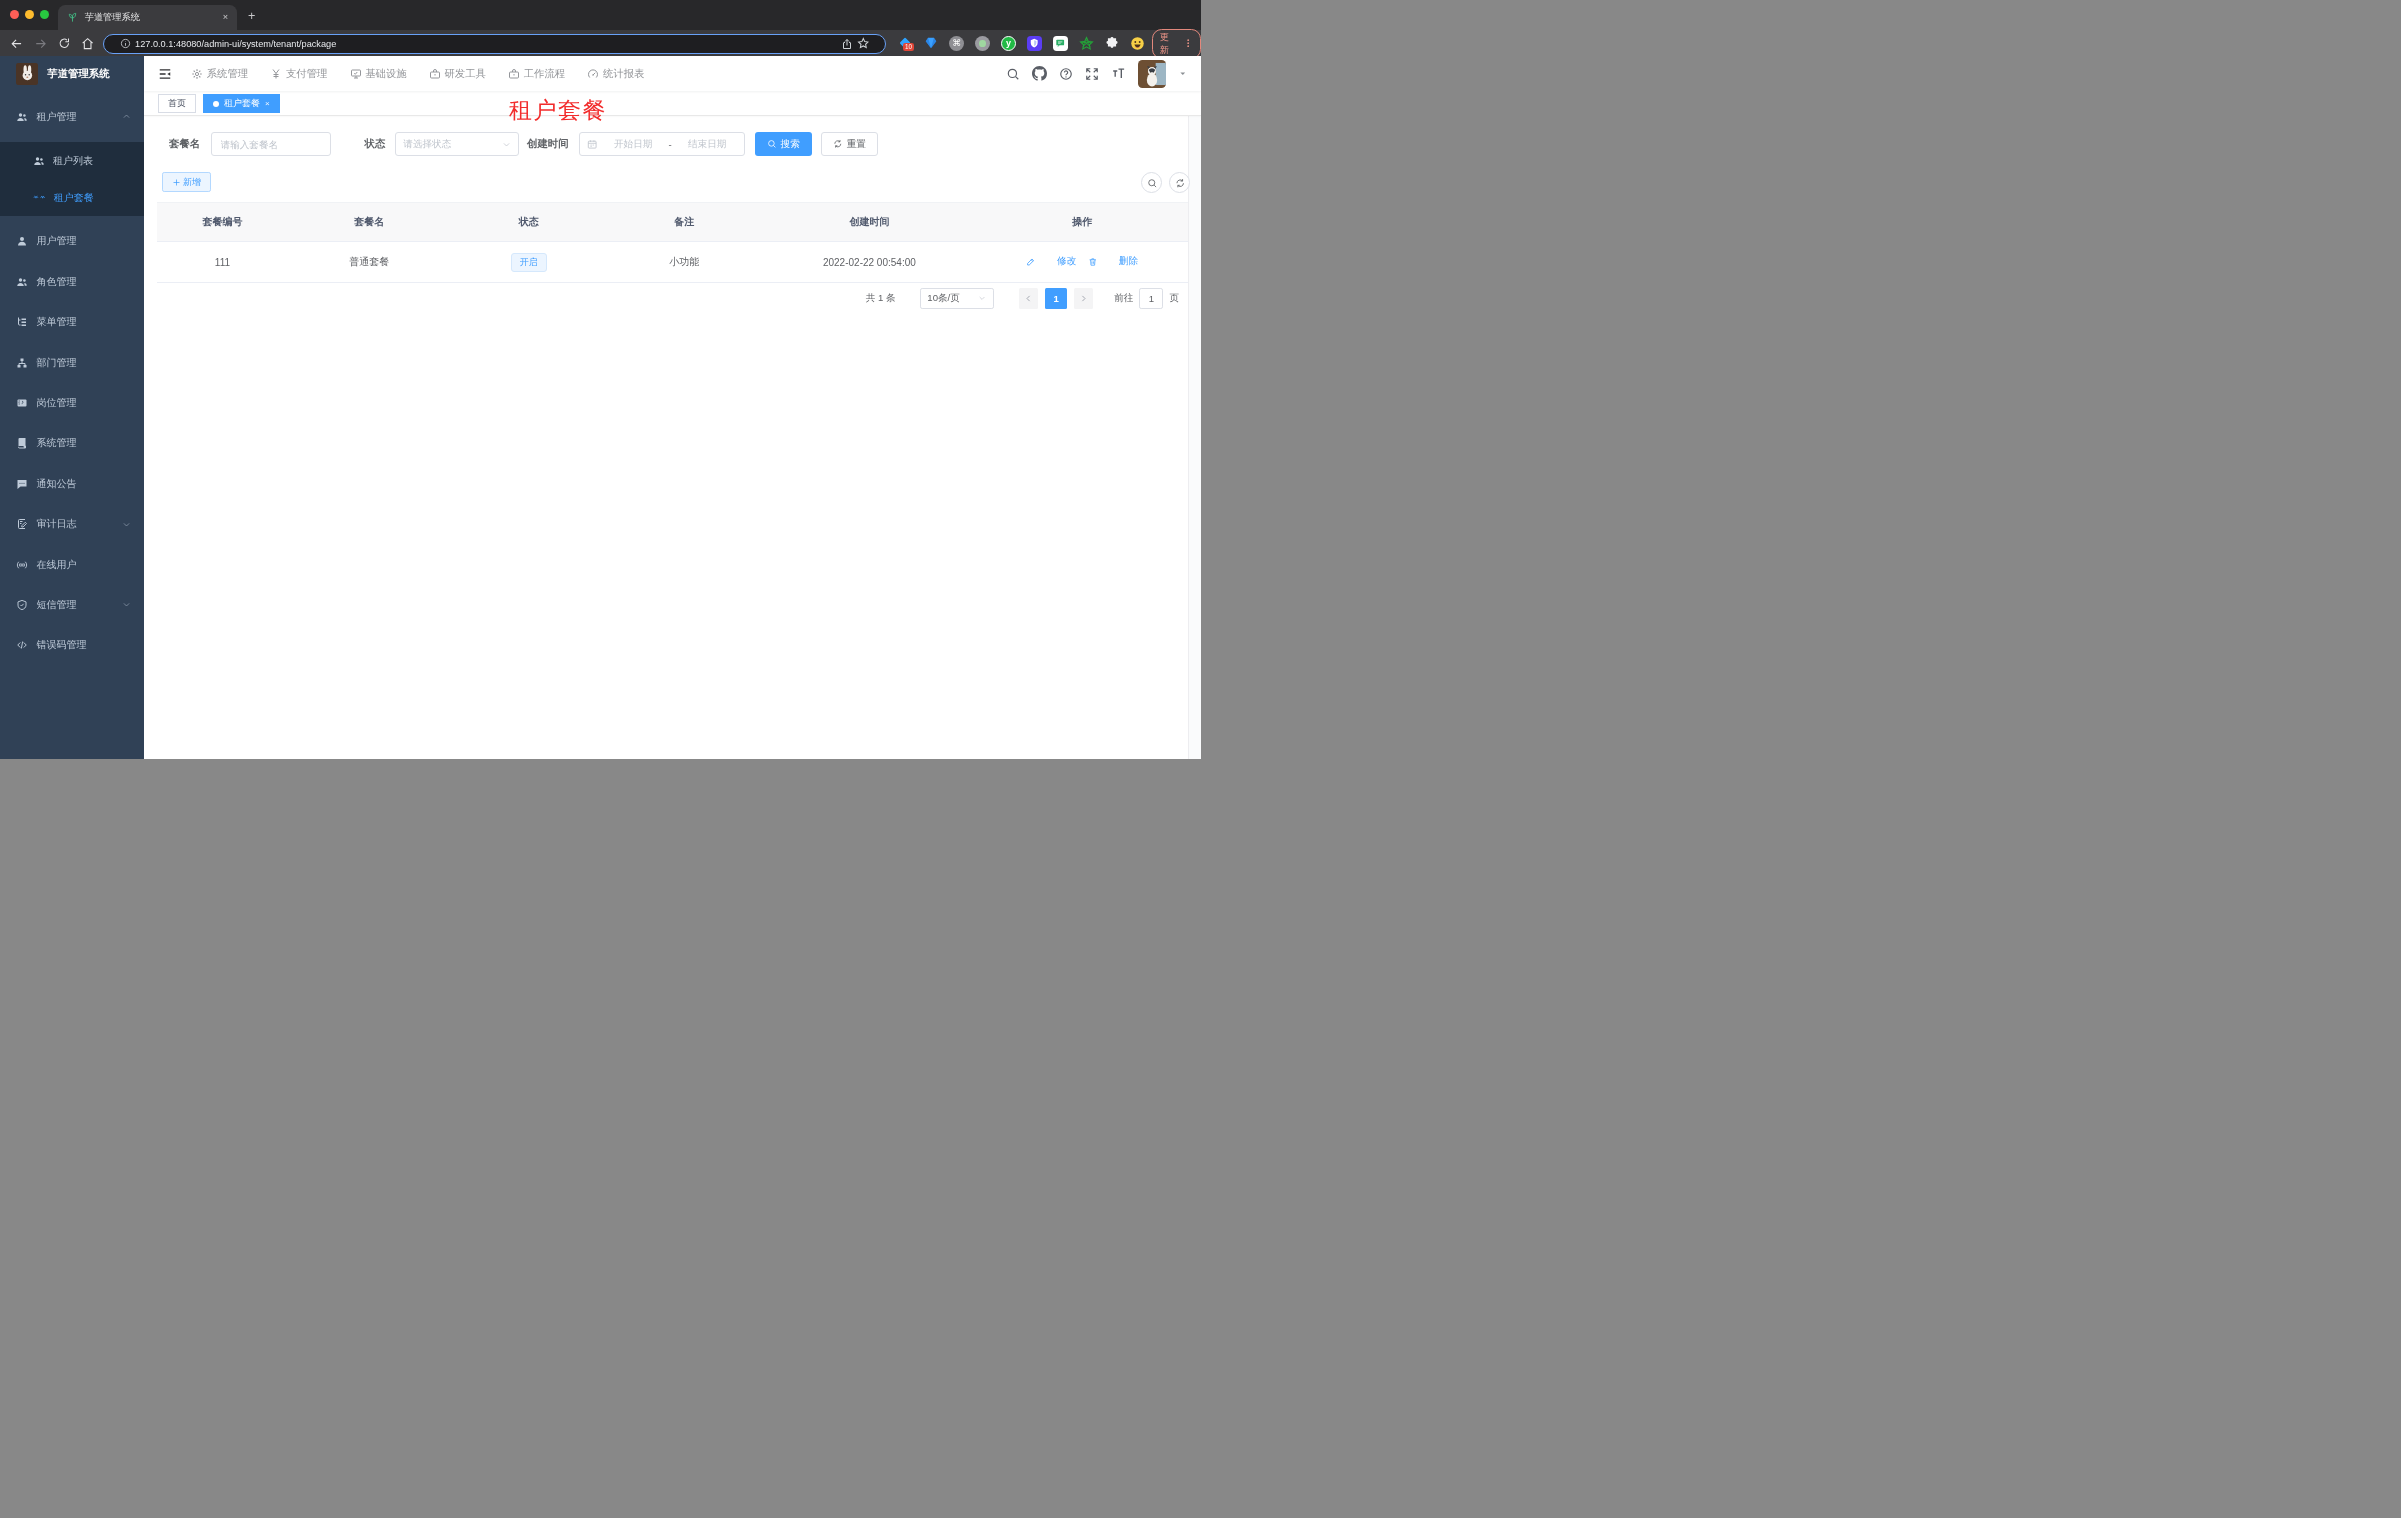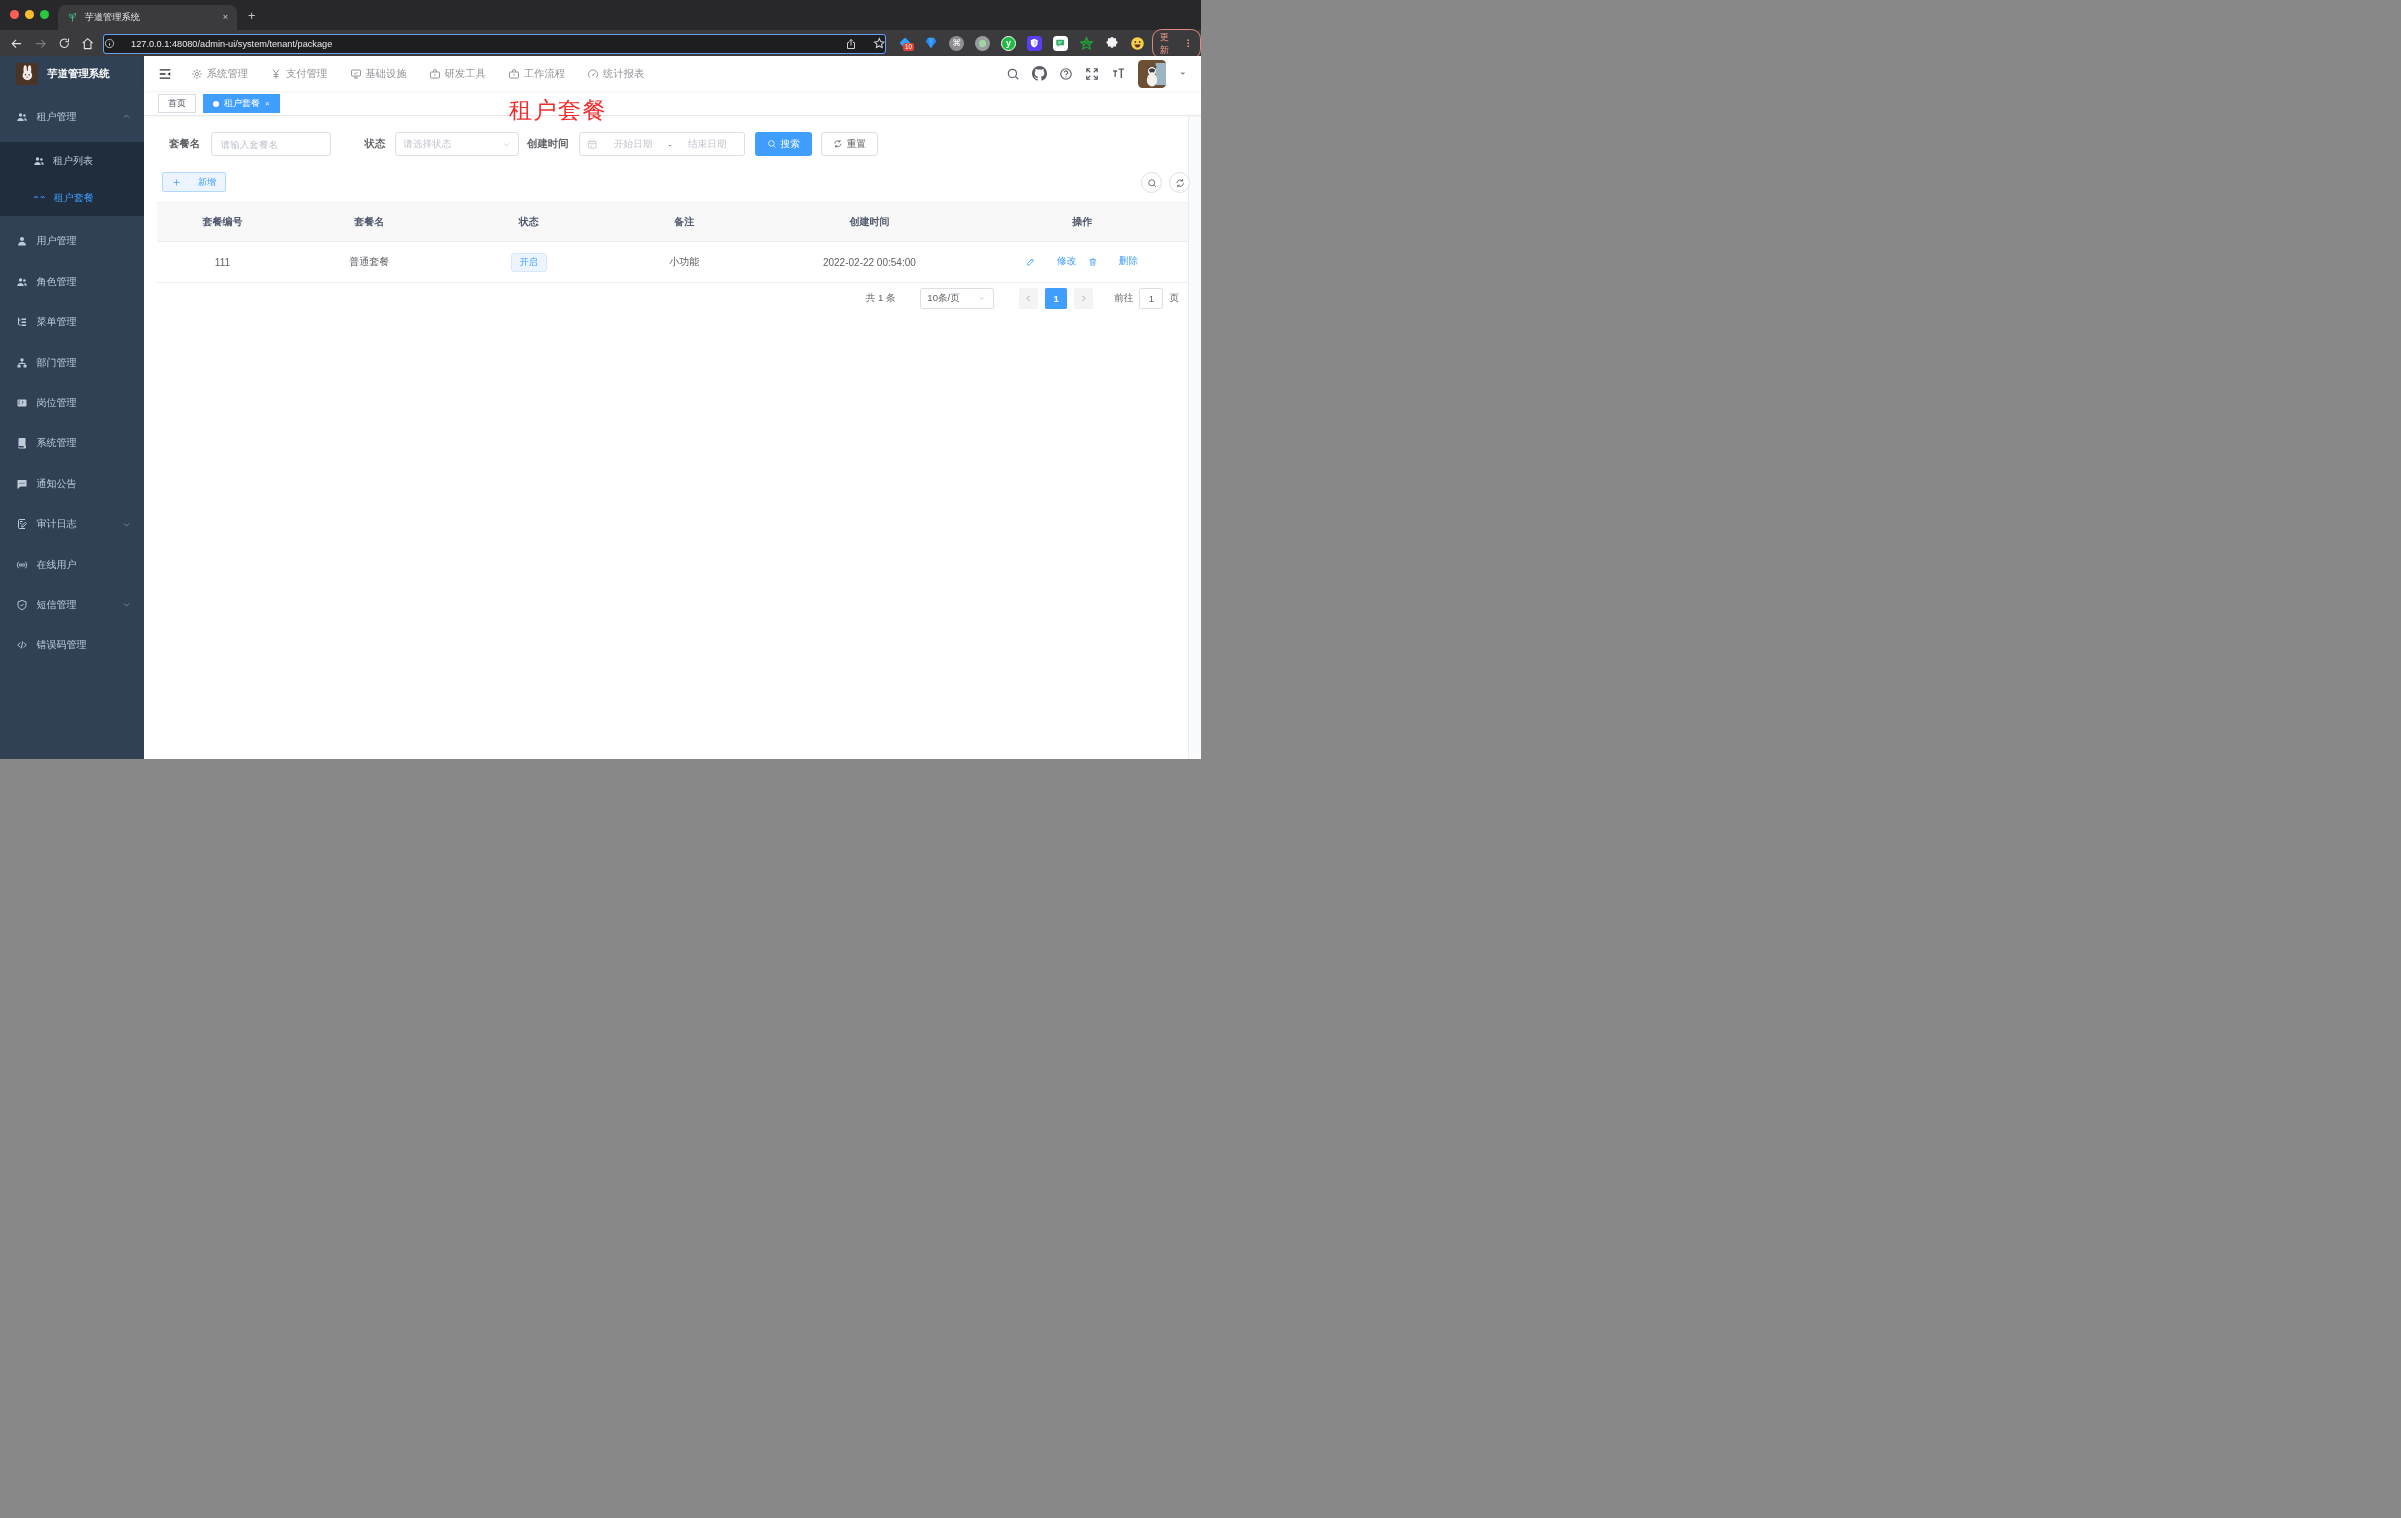--- a/index.html
+++ b/index.html
@@ -19,21 +19,21 @@
   .traffic span{width:9px;height:9px;border-radius:50%}
   .btab{position:absolute;left:58px;top:5.2px;width:179px;height:24.4px;background:var(--chrome-bar);
         border-radius:7.4px 7.4px 0 0;display:flex;align-items:center;gap:6.7px;padding:0 9px;color:#e9e9ea;font-size:9.2px}
   .btab .close{margin-left:auto;color:#cfcfd1}
   .newtab{position:absolute;left:248px;top:9px;color:#c9c9cb}
   .toolbar{position:absolute;left:0;top:30px;width:100%;height:27px;background:var(--chrome-bar);
            display:flex;align-items:center}
   .navic{color:#e3e3e5;margin-left:10.4px}
   .navic.dim{color:#7b7b80}
   .urlbar{margin-left:9px;width:793px;height:20px;background:var(--url-bg);border:1.5px solid #68a1f8;
-          border-radius:3px;display:flex;align-items:center;padding:0 0;gap:16px}
+          border-radius:10px;display:flex;align-items:center;padding:0 16px;gap:4px}
   .urlbar .url{color:#e8eaed;font-size:9.2px;flex:1}
   .exts{display:flex;align-items:center;gap:9.6px;margin-left:10.4px}
   .ext{position:relative;width:16.3px;height:16.3px;display:flex;align-items:center;justify-content:center}
   .badge{position:absolute;left:6px;top:8.1px;background:#e04638;color:#fff;font-size:6.3px;
          padding:0.7px 2.2px;border-radius:2.2px;line-height:1}
   .circ{width:15.5px;height:15.5px;border-radius:50%;display:flex;align-items:center;justify-content:center}
   .sq{width:15.5px;height:15.5px;border-radius:3.7px;display:flex;align-items:center;justify-content:center}
   .updatepill{margin-left:6px;height:30px;border:1.1px solid #e2887c;border-radius:9.6px;display:flex;
               align-items:center;gap:5.2px;padding:0 6.7px;color:#eb9487;font-size:9.2px}
 
@@ -83,21 +83,21 @@
        align-items:center;justify-content:space-between;padding:0 7.4px;color:#bfc4cc;font-size:9.6px}
   .dater{width:166px;height:24px;border:0.7px solid #dcdfe6;border-radius:3px;background:#fff;display:flex;
          align-items:center;color:#bfc4cc;font-size:9.6px;padding:0 7.4px;gap:6px}
   .dater .dtx{flex:1;text-align:center}
   .btn{height:24px;border-radius:3px;font-size:9.6px;display:flex;align-items:center;gap:4.4px;padding:0 11px;border:0.7px solid transparent;cursor:pointer}
   .btn.primary{background:var(--primary);color:#fff}
   .btn.plain{background:#fff;border-color:#dcdfe6;color:#5f6266}
 
   
   .addbtn{position:absolute;left:162px;top:172px;height:20px;border:0.7px solid #b3d8ff;background:#ecf5ff;
-          color:var(--primary);font-size:9px;border-radius:2.2px;display:flex;align-items:center;gap:17px;padding:0 9px}
+          color:var(--primary);font-size:9px;border-radius:2.2px;display:flex;align-items:center;gap:2px;padding:0 9px}
   .cbtn{position:absolute;top:172px;width:21.4px;height:21.4px;border:0.7px solid #dcdfe6;border-radius:50%;
         background:#fff;display:flex;align-items:center;justify-content:center;color:#5f6266}
 
   
   .table{position:absolute;left:157px;top:202px;width:1031px;font-size:10px}
   .tr{display:flex;align-items:center}
   .thead{background:#f8f8f9;border-top:0.7px solid #f0f2f5;border-bottom:0.7px solid var(--line);height:40px;color:var(--head-text);font-weight:bold}
   .tbody .tr{height:41px;border-bottom:0.7px solid var(--line);color:var(--row-text)}
   .td{text-align:center}
   .c1{width:12.7%}.c2{width:15.8%}.c3{width:15.1%}.c4{width:15.1%}.c5{width:20.8%}.c6{width:20.5%}

